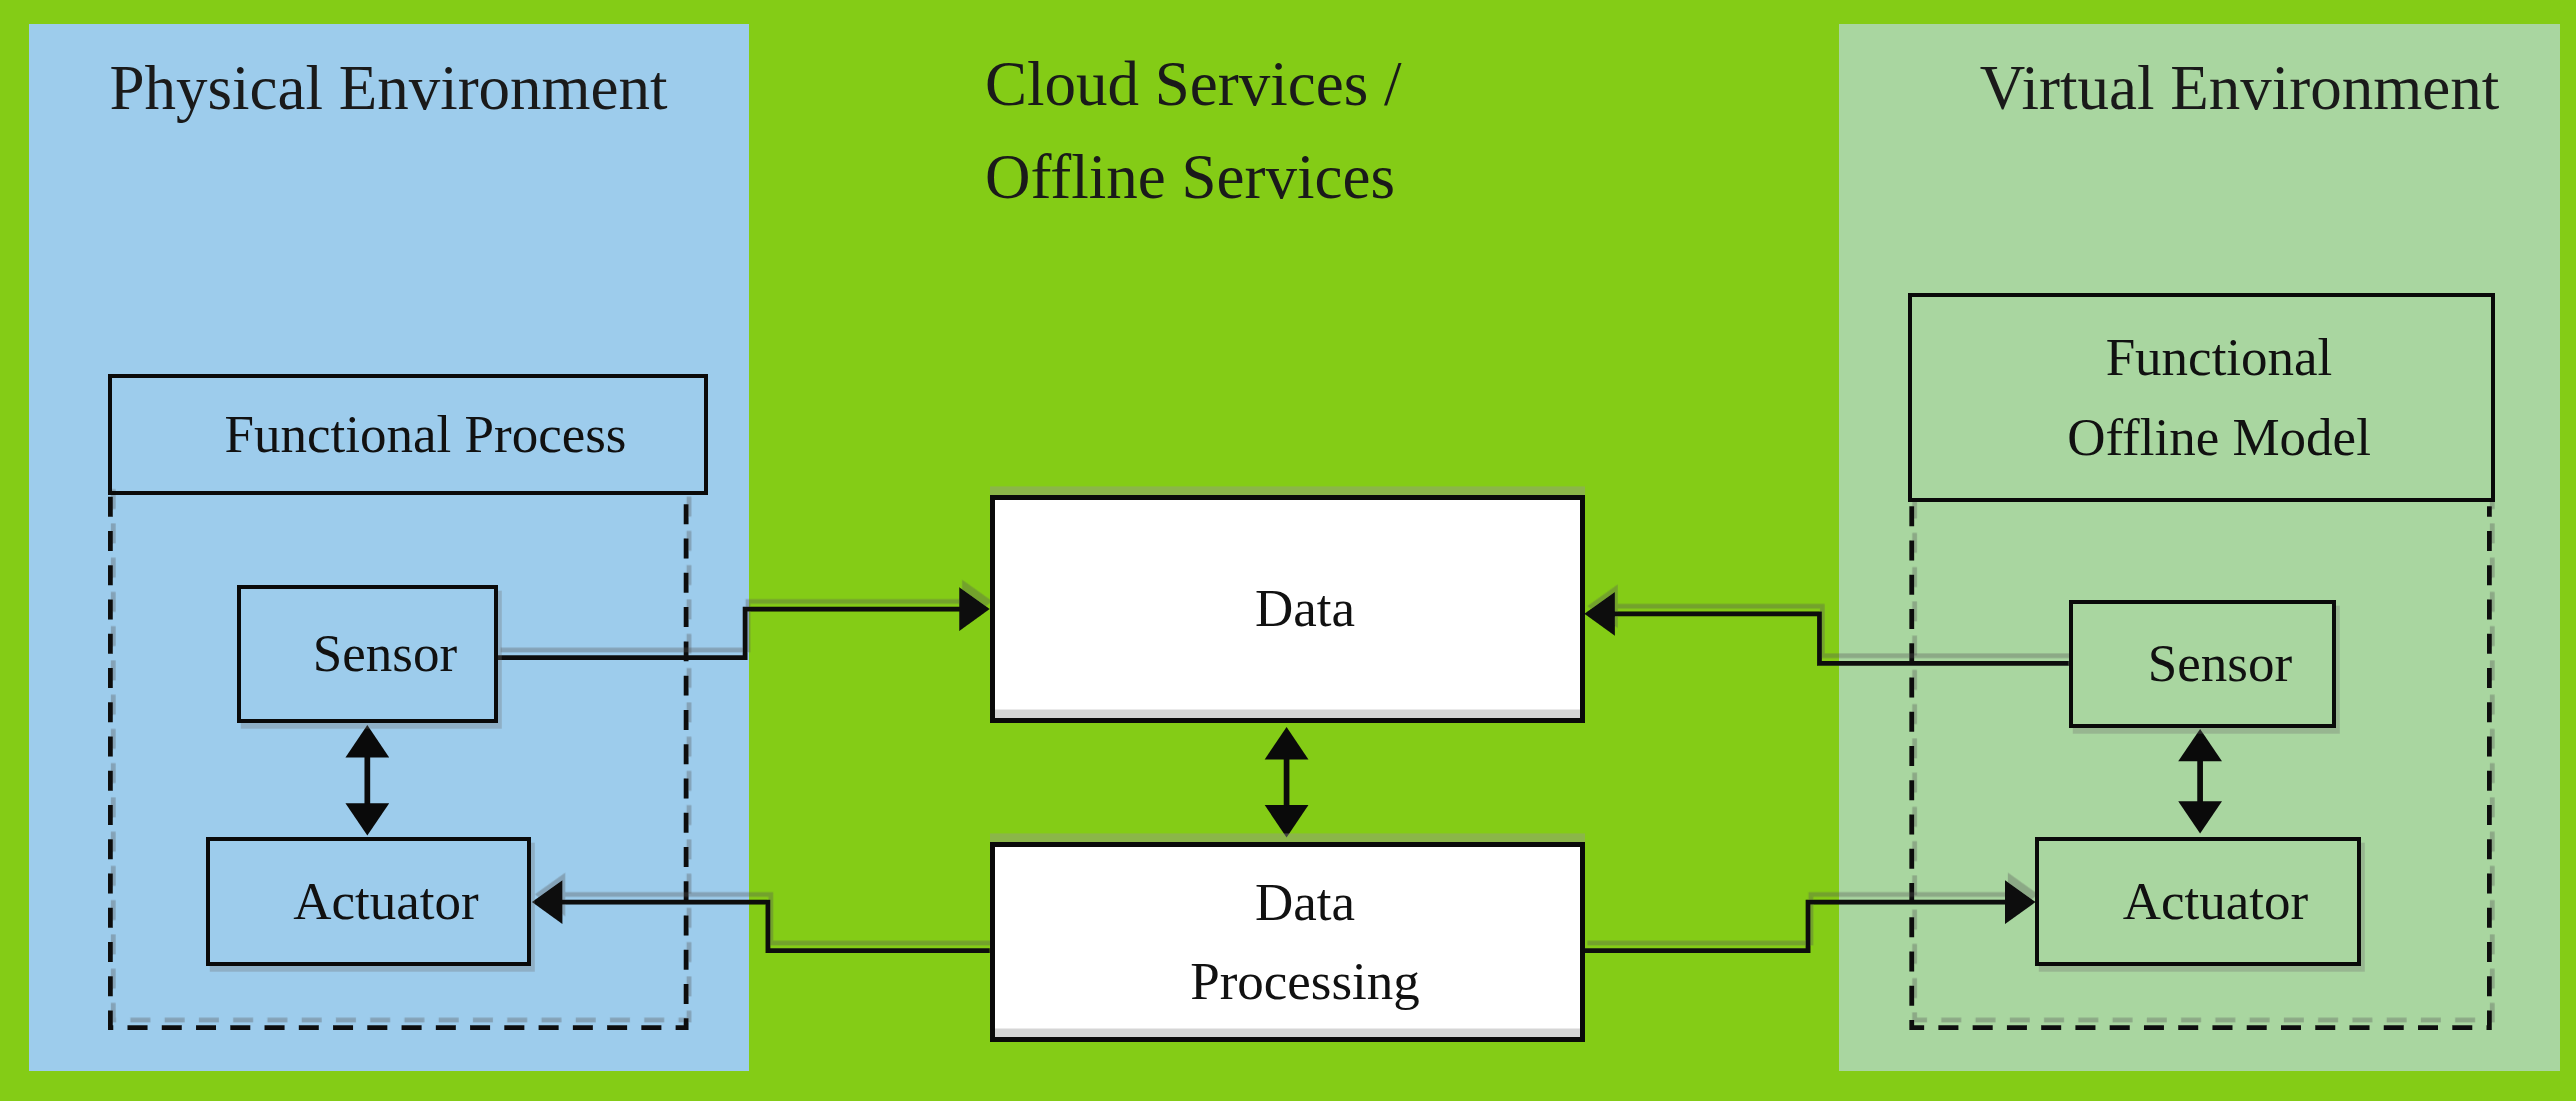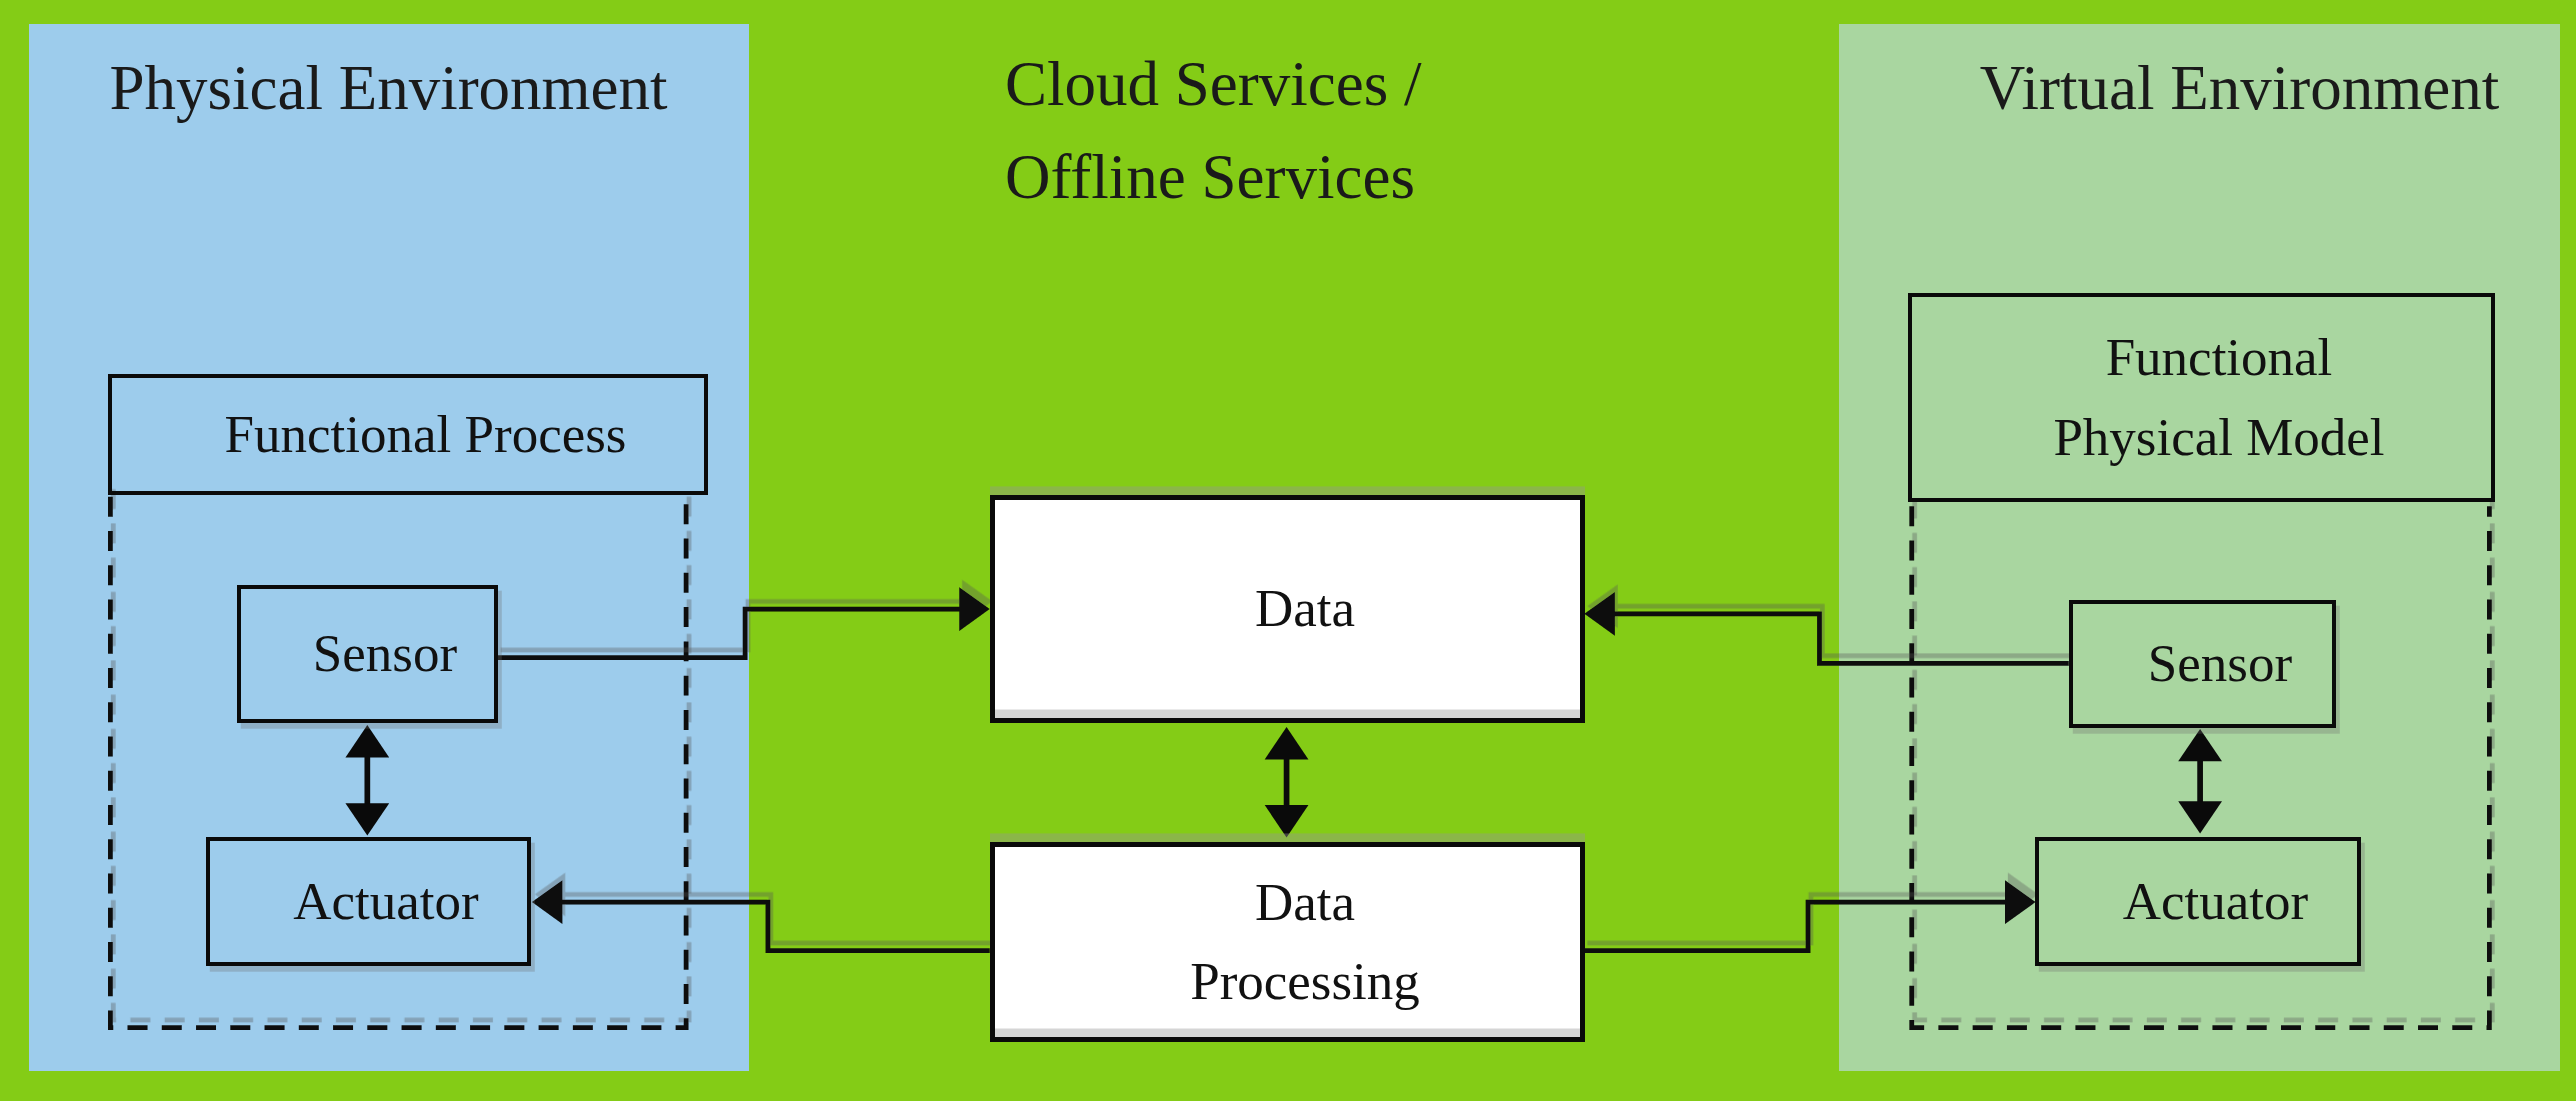--- a/index.html
+++ b/index.html
@@ -22,21 +22,21 @@
     font-size: 63px;
     line-height: 1.25;
     color: #1a1a1a;
     text-align: center;
     white-space: nowrap;
   }
   .zone-title.physical { left: 28.5px;  width: 720px; }
   .zone-title.virtual  { left: 1839px; width: 721px; margin-left: 40px; }
   .zone-title.cloud {
     left: 985px; top: 38px; width: 609px;
-    text-align: left; line-height: 93px; margin-left: 20px;
+    text-align: left; line-height: 93px;
   }
 
   .node {
     position: absolute;
     box-sizing: border-box;
     border: 4.8px solid #0a0a0a;
     display: flex;
     flex-direction: column;
     align-items: center;
     justify-content: center;
@@ -143,21 +143,21 @@
     <span class="ln">Data</span>
   </div>
 
   <div id="dp" class="node center">
     <span class="ln">Data</span>
     <span class="ln">Processing</span>
   </div>
 
   <div id="fvm" class="node">
     <span class="ln">Functional</span>
-    <span class="ln">Physical Model</span>
+    <span class="ln">Offline Model</span>
   </div>
 
   <div id="sr" class="node shadow-dr">
     <span class="ln">Sensor</span>
   </div>
 
   <div id="ar" class="node shadow-dr">
     <span class="ln">Actuator</span>
   </div>
 

